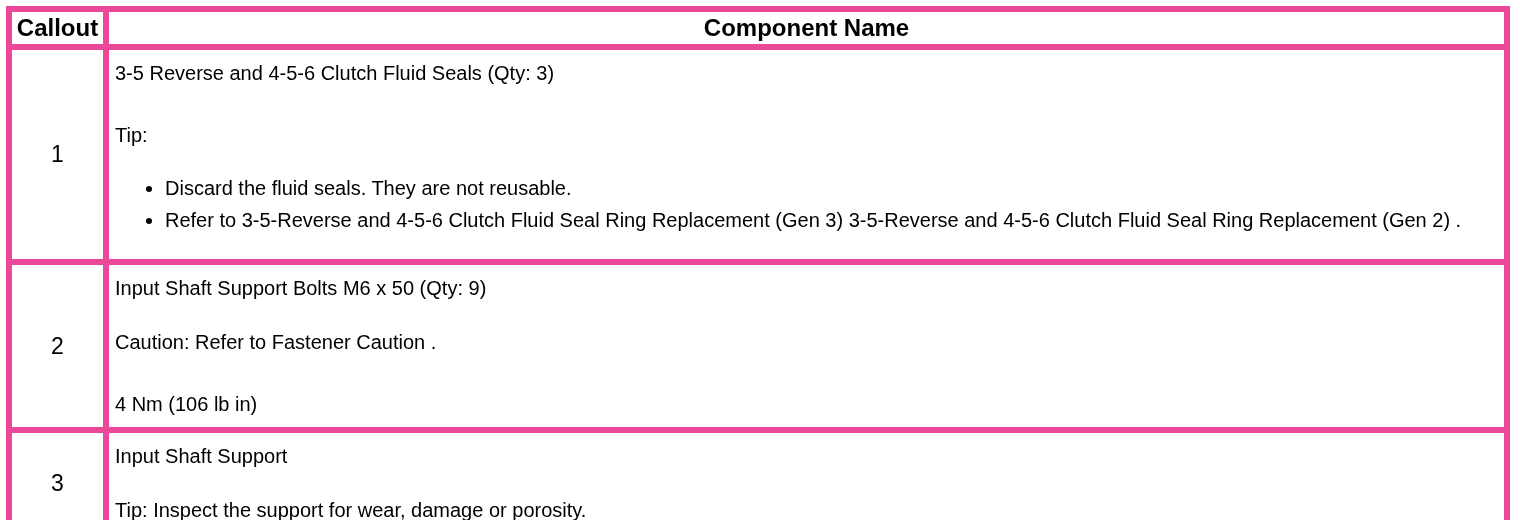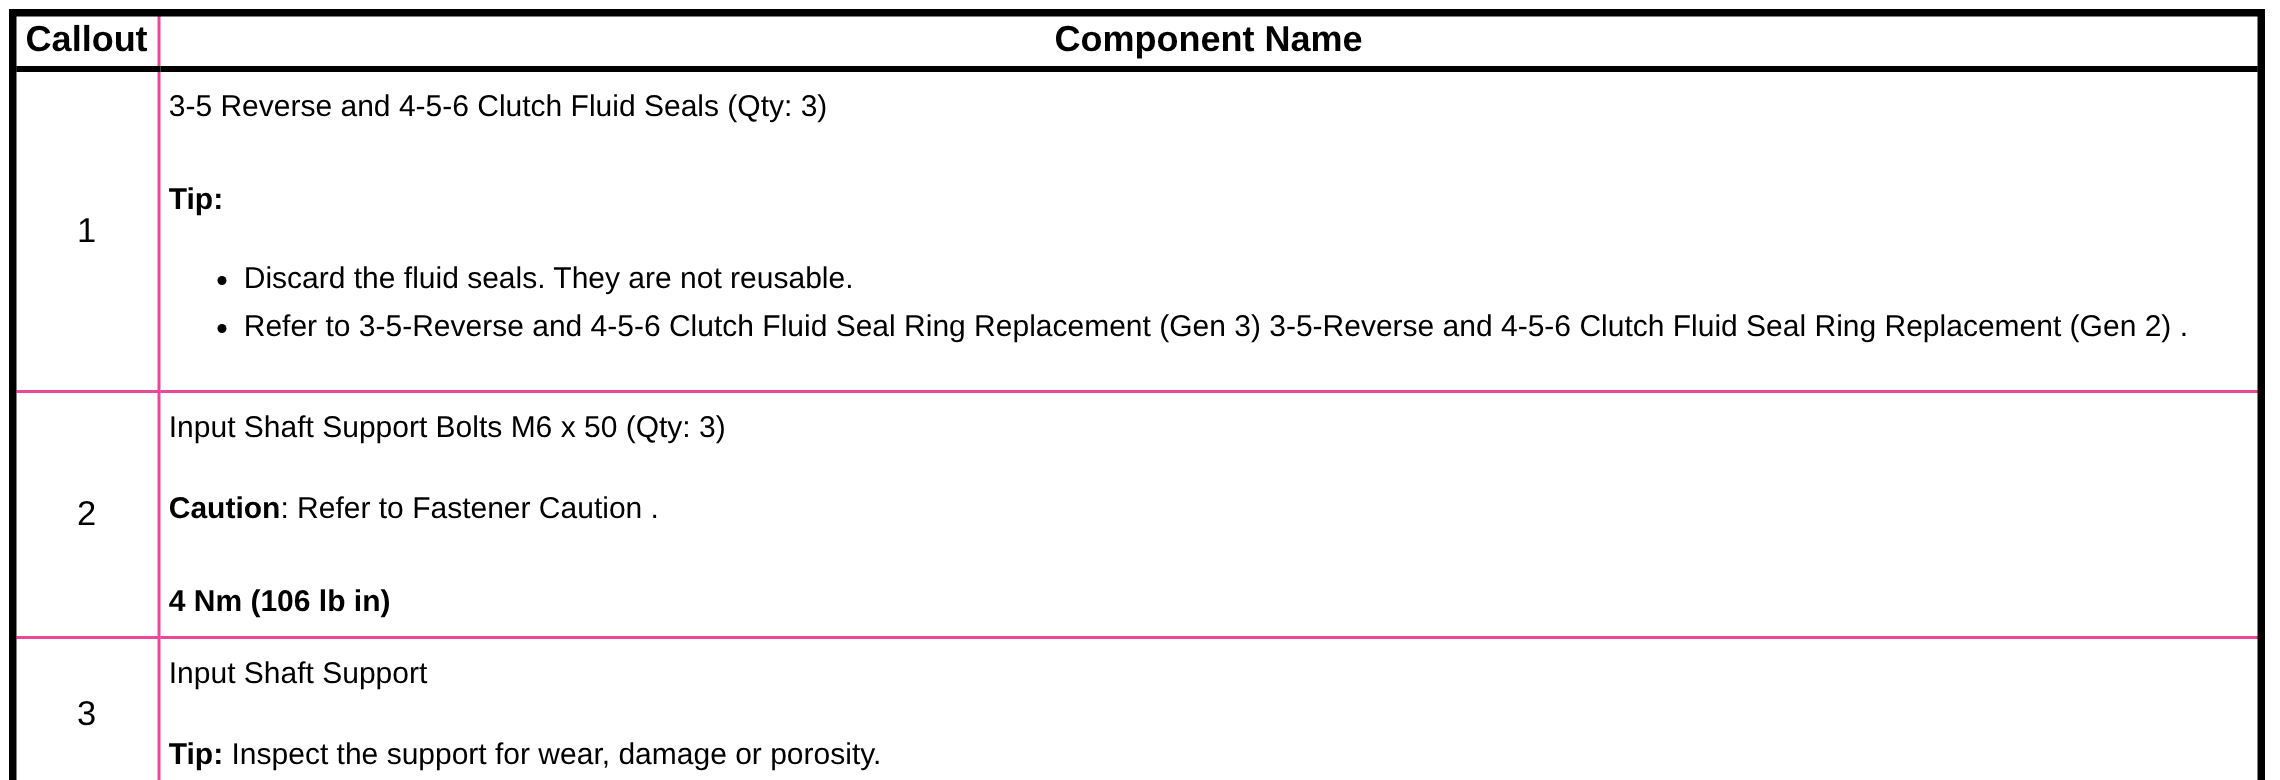--- a/index.html
+++ b/index.html
@@ -14,21 +14,21 @@
   }
   table.callout-table {
     border-collapse: collapse;
     table-layout: fixed;
     width: 1504px;
     margin: 6px 0 0 6px;
     border: 5px solid #000000;
   }
   .callout-table th,
   .callout-table td {
-    border: 2px solid #ec4899;
+    border: 6px solid #ec4899;
   }
   .callout-table thead th {
     border-bottom: 4px solid #000000;
     height: 37px;
     font-size: 24px;
     font-weight: bold;
     text-align: center;
     vertical-align: middle;
     padding: 2px 4px;
   }
@@ -47,21 +47,21 @@
   }
   tr.row-1 { height: 215px; }
   tr.row-2 { height: 153px; }
   tr.row-3 { height: 92px; }
   .component-cell p {
     margin: 0 0 24px 0;
   }
   .component-cell p:last-child {
     margin-bottom: 0;
   }
-  .component-cell .bold { font-weight: bold; margin-top: 32px; }
+  .component-cell .bold { font-weight: normal; margin-top: 32px; }
   ul.tip-list {
     margin: 24px 0 0 0;
     padding-left: 37px;
     list-style-type: disc;
   }
   ul.tip-list li {
     margin: 0 0 3px 13px;
     line-height: 29px;
   }
 </style>
@@ -87,21 +87,21 @@
         <p class="bold">Tip:</p>
         <ul class="tip-list">
           <li>Discard the fluid seals. They are not reusable.</li>
           <li>Refer to 3-5-Reverse and 4-5-6 Clutch Fluid Seal Ring Replacement (Gen 3) 3-5-Reverse and 4-5-6 Clutch Fluid Seal Ring Replacement (Gen 2) .</li>
         </ul>
       </td>
     </tr>
     <tr class="row-2">
       <td class="callout-cell">2</td>
       <td class="component-cell">
-        <p>Input Shaft Support Bolts M6 x 50 (Qty: 3)</p>
+        <p>Input Shaft Support Bolts M6 x 50 (Qty: 9)</p>
         <p><span class="bold">Caution</span><span>: Refer to Fastener Caution .</span></p>
         <p class="bold">4 Nm (106 lb in)</p>
       </td>
     </tr>
     <tr class="row-3">
       <td class="callout-cell">3</td>
       <td class="component-cell">
         <p>Input Shaft Support</p>
         <p><span class="bold">Tip:</span><span> Inspect the support for wear, damage or porosity.</span></p>
       </td>

